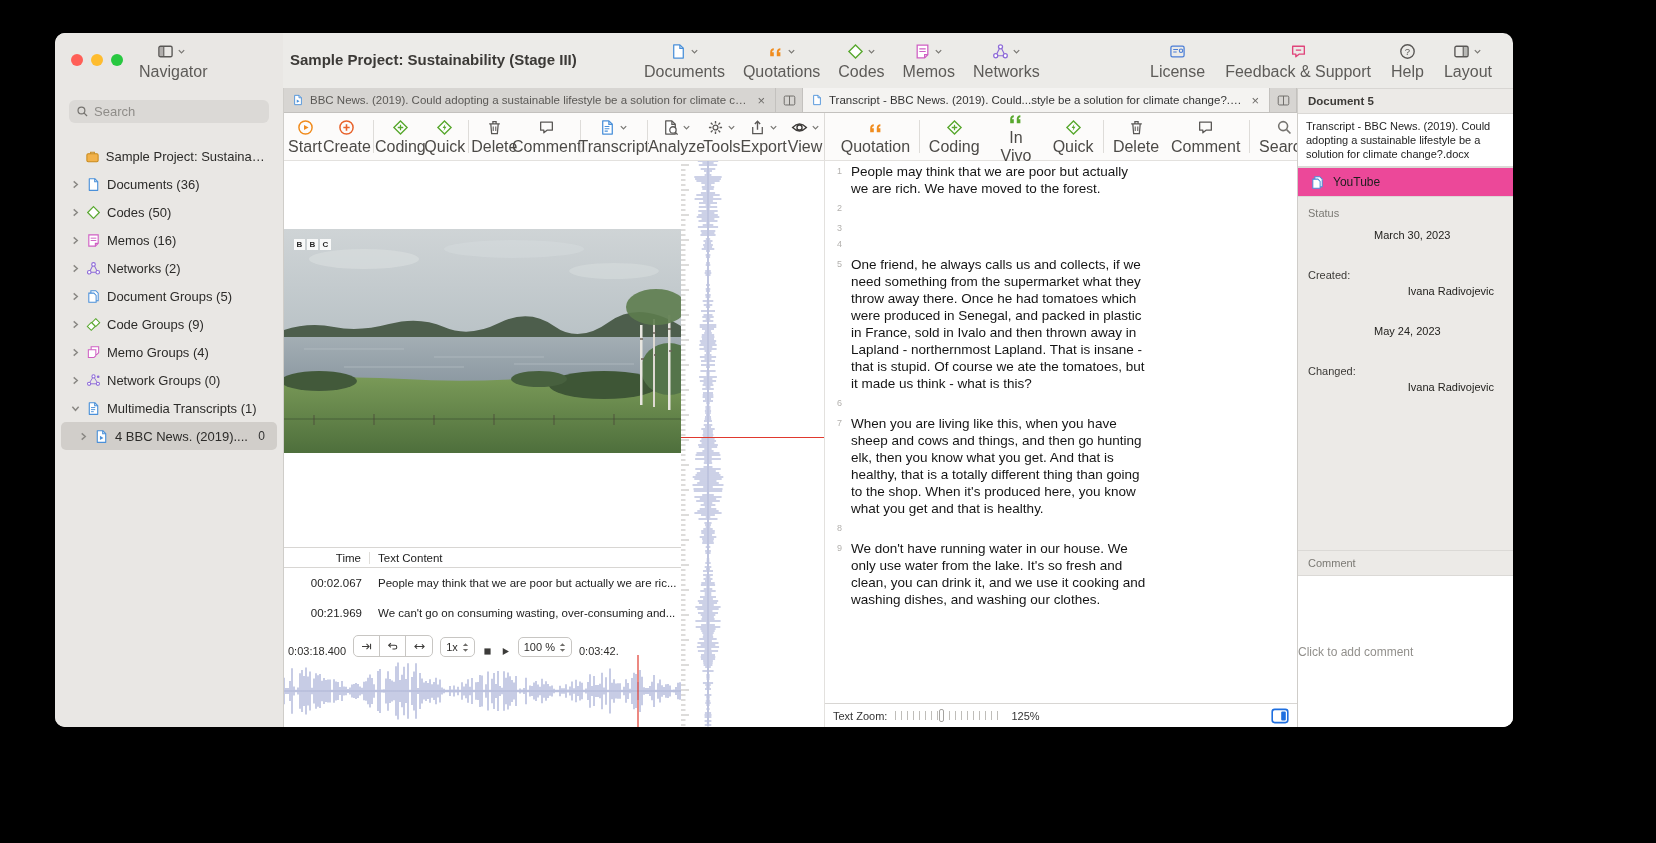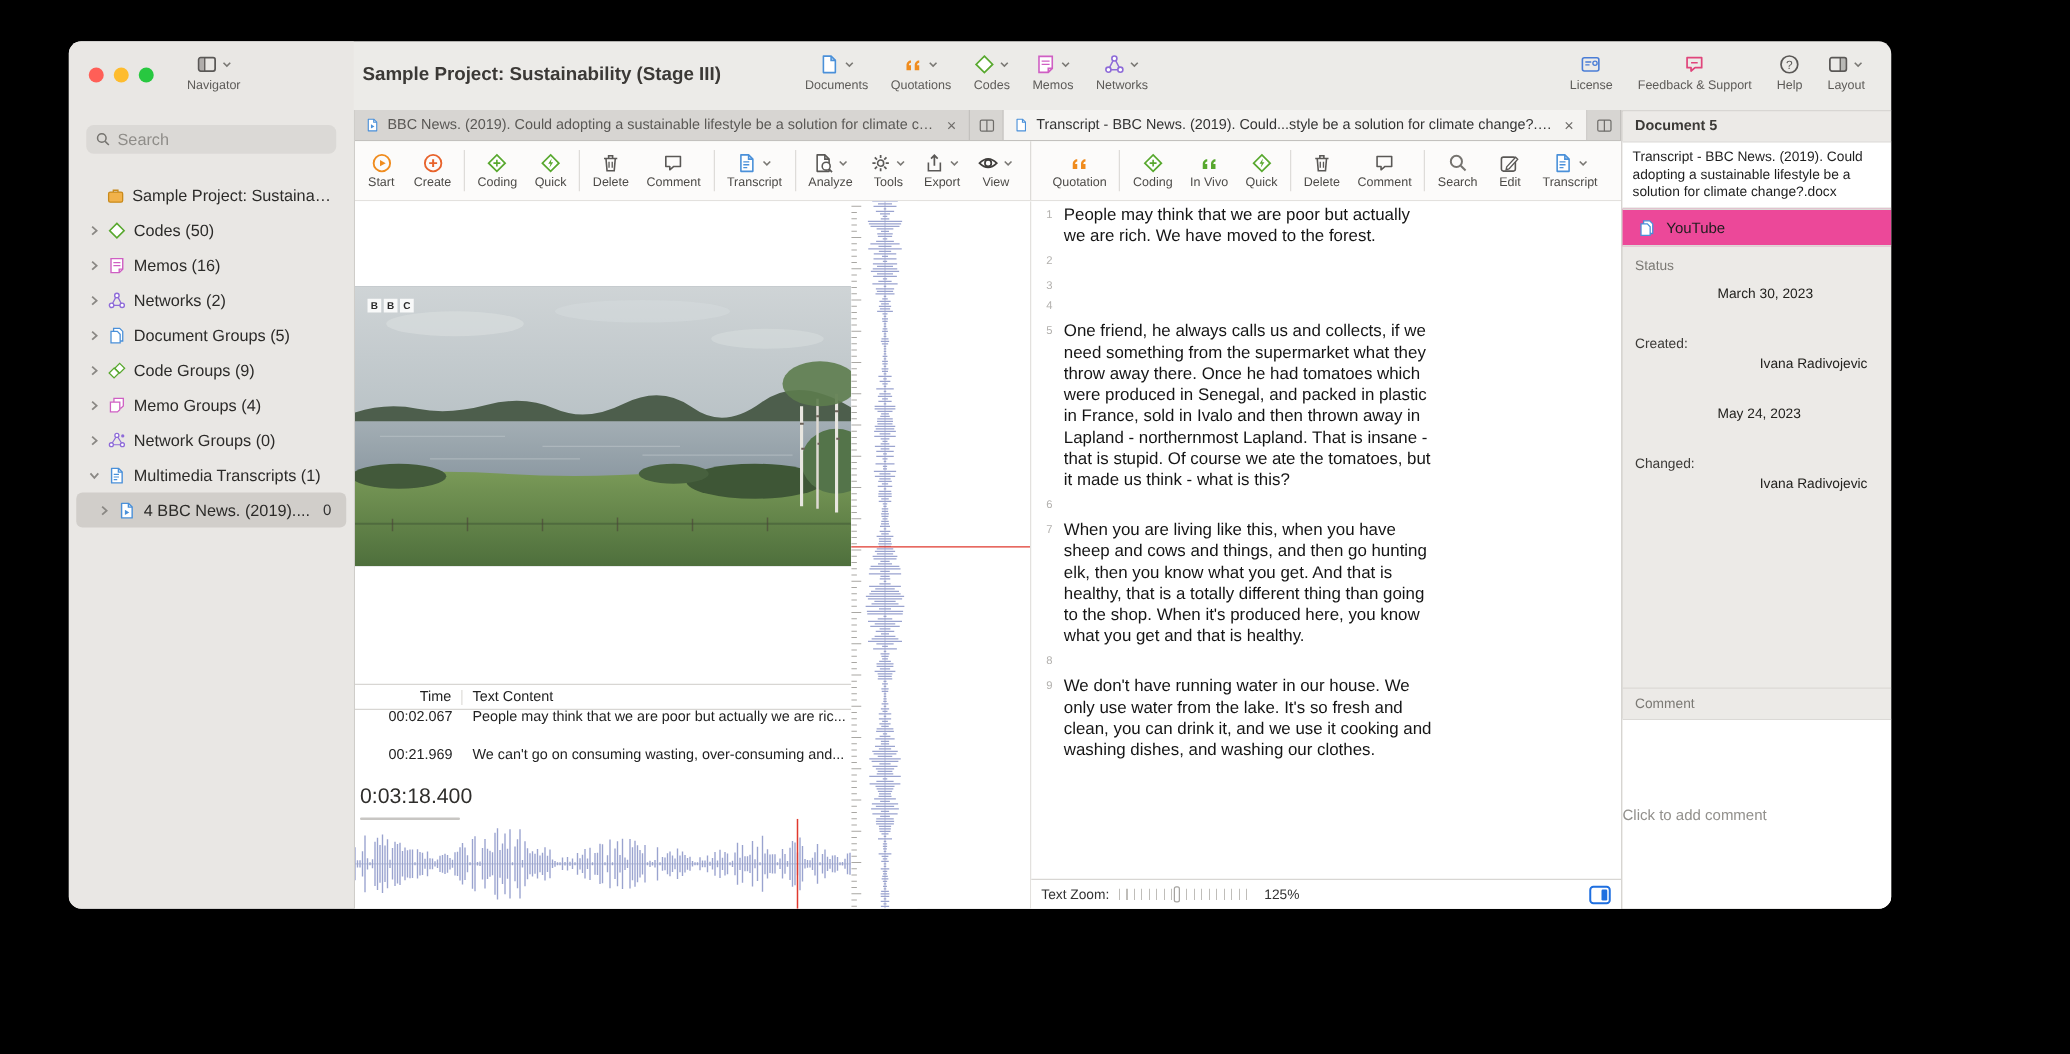--- a/index.html
+++ b/index.html
@@ -8,21 +8,21 @@
   .window { position:absolute; left:55px; top:33px; width:1458px; height:694px;
             background:#ecebe8; border-radius:10px; overflow:hidden; }
 
   
   .titlebar { position:absolute; left:0; top:0; right:0; height:55px; z-index:6; }
   .traffic { position:absolute; left:16px; top:21px; display:flex; gap:8px; }
   .light { width:12px; height:12px; border-radius:50%; }
   .light.red{background:#ff5f57;} .light.yellow{background:#febc2e;} .light.green{background:#28c840;}
   .nav-toggle { position:absolute; left:84px; top:8px; width:64px; text-align:center; }
   .icrow { display:flex; align-items:center; justify-content:center; gap:3px; height:20px; }
-  .lbl { font-size:10px; color:#5d5b58; margin-top:2px;text-align:center; }
+  .lbl { font-size:16px; color:#5d5b58; margin-top:2px;text-align:center; }
   .win-title { position:absolute; left:235px; top:0; height:55px; line-height:54px;
                font-size:15px; font-weight:700; color:#3b3936; white-space:nowrap; }
   .hdr-center { position:absolute; left:580px; top:8px; display:flex; }
   .hdr-right  { position:absolute; right:12px; top:8px; display:flex; gap:2px; }
   .hdr-btn { display:flex; flex-direction:column; align-items:center; padding:0 9px; }
   .titlebar [data-icon] svg { width:17px; height:17px; display:block; }
   .chev-sm svg { width:9px !important; height:9px !important; }
 
   
   .sidebar { position:absolute; left:0; top:0; width:228px; height:100%; background:#e9e7e4; }
@@ -71,25 +71,25 @@
   
   .left-pane { position:absolute; left:0; top:0; width:397px; bottom:0; }
   .video { position:absolute; left:0; top:68px; width:397px; height:224px; background:#aab3b8; overflow:hidden; }
   .bbc { position:absolute; left:10px; top:10px; display:flex; gap:2px; }
   .bbc-box { width:11px; height:11px; background:rgba(252,252,252,.92); color:#2a2a2a; font-size:8px;
              font-weight:700; display:flex; align-items:center; justify-content:center; }
   .mtable { position:absolute; left:0; top:374px; width:397px; font-size:11.5px; color:#222;margin-top:12px; }
   .mhead { display:flex; height:21px; align-items:center; border-top:1px solid #d8d6d3; border-bottom:1px solid #d8d6d3; }
   .mh-time { width:86px; text-align:right; padding-right:8px; border-right:1px solid #e0deda; }
   .mh-text { padding-left:8px; }
-  .mrow { display:flex; height:30px; }
+  .mrow { display:flex; height:30px; align-items:center; }
   .mr-time { width:86px; text-align:right; padding-right:8px; }
   .mr-text { padding-left:8px; flex:1; white-space:nowrap; overflow:hidden; }
-  .controls { position:absolute; left:0; top:466px; width:397px; height:30px; display:flex; align-items:flex-start;
-              gap:7px; padding:0 4px; font-size:17px; color:#2e2d2b; overflow:hidden;flex-direction:column; }
+  .controls { position:absolute; left:0; top:466px; width:397px; height:30px; display:flex; align-items:flex-end;
+              gap:7px; padding:0 4px; font-size:11px; color:#2e2d2b; overflow:hidden; }
   .pgroup { display:flex; border:1px solid #c8c6c3; border-radius:5px; overflow:hidden; background:#fff; }
   .pbtn { width:26px; height:20px; display:flex; align-items:center; justify-content:center; border-right:1px solid #c8c6c3; }
   .pbtn:last-child { border-right:0; }
   .pbtn svg { width:13px; height:13px; }
   .stepper { display:flex; align-items:center; gap:4px; border:1px solid #c8c6c3; border-radius:5px;
              height:20px; padding:0 5px; background:#fff; }
   .stepper .arr svg { width:7px; height:11px; }
   .pico { display:flex; align-items:center; }
   .pico svg { width:11px; height:11px; }
   .hwave { position:absolute; left:0; top:494px; width:397px; bottom:0; }
@@ -316,20 +316,34 @@
     <div class="tree" id="tree">
         <div class="trow">
           <span class="chev"></span>
           <span class="ticon" data-icon="project">
             <svg viewBox="0 0 16 16" xmlns="http://www.w3.org/2000/svg">
               <rect x="2" y="5" width="12" height="8.6" rx="1.4" fill="#f2b24a" stroke="#c98a1b" stroke-width="1.1"></rect>
               <path d="M6 5V3.4h4V5" fill="none" stroke="#c98a1b" stroke-width="1.1"></path>
             </svg>
           </span>
           <span class="tlabel">Sample Project: Sustainabi…</span>
+        </div>
+        <div class="trow">
+          <span class="chev" data-icon="chevron-right">
+            <svg viewBox="0 0 10 10" xmlns="http://www.w3.org/2000/svg">
+              <path d="M3 1.5l4 3.5-4 3.5" fill="none" stroke="#8a8884" stroke-width="1.6"></path>
+            </svg>
+          </span>
+          <span class="ticon" data-icon="document">
+            <svg viewBox="0 0 16 16" xmlns="http://www.w3.org/2000/svg">
+              <path d="M3.5 1.8h5.8l3.2 3.2v9.2H3.5z" fill="#fff" stroke="#4a90d9" stroke-width="1.2" stroke-linejoin="round"></path>
+              <path d="M9.3 1.8v3.2h3.2" fill="none" stroke="#4a90d9" stroke-width="1.2"></path>
+            </svg>
+          </span>
+          <span class="tlabel">Documents (36)</span>
         </div>
         <div class="trow">
           <span class="chev" data-icon="chevron-right">
             <svg viewBox="0 0 10 10" xmlns="http://www.w3.org/2000/svg">
               <path d="M3 1.5l4 3.5-4 3.5" fill="none" stroke="#8a8884" stroke-width="1.6"></path>
             </svg>
           </span>
           <span class="ticon" data-icon="code">
             <svg viewBox="0 0 16 16" xmlns="http://www.w3.org/2000/svg">
               <path d="M8 1.8 L14.2 8 L8 14.2 L1.8 8 Z" fill="#fff" stroke="#58a82e" stroke-width="1.3"></path>

